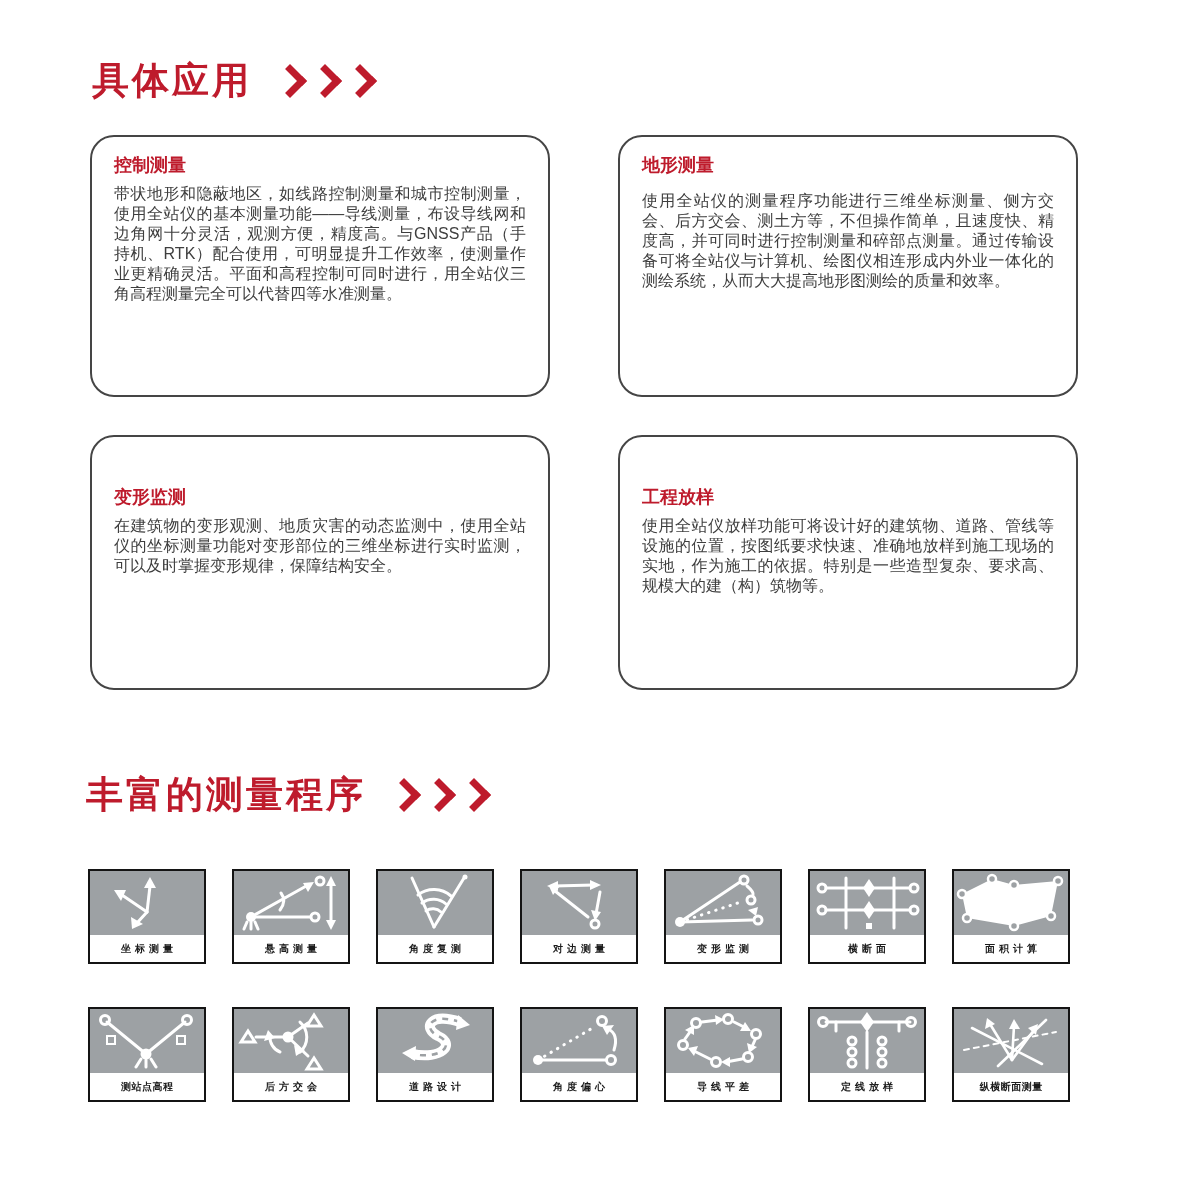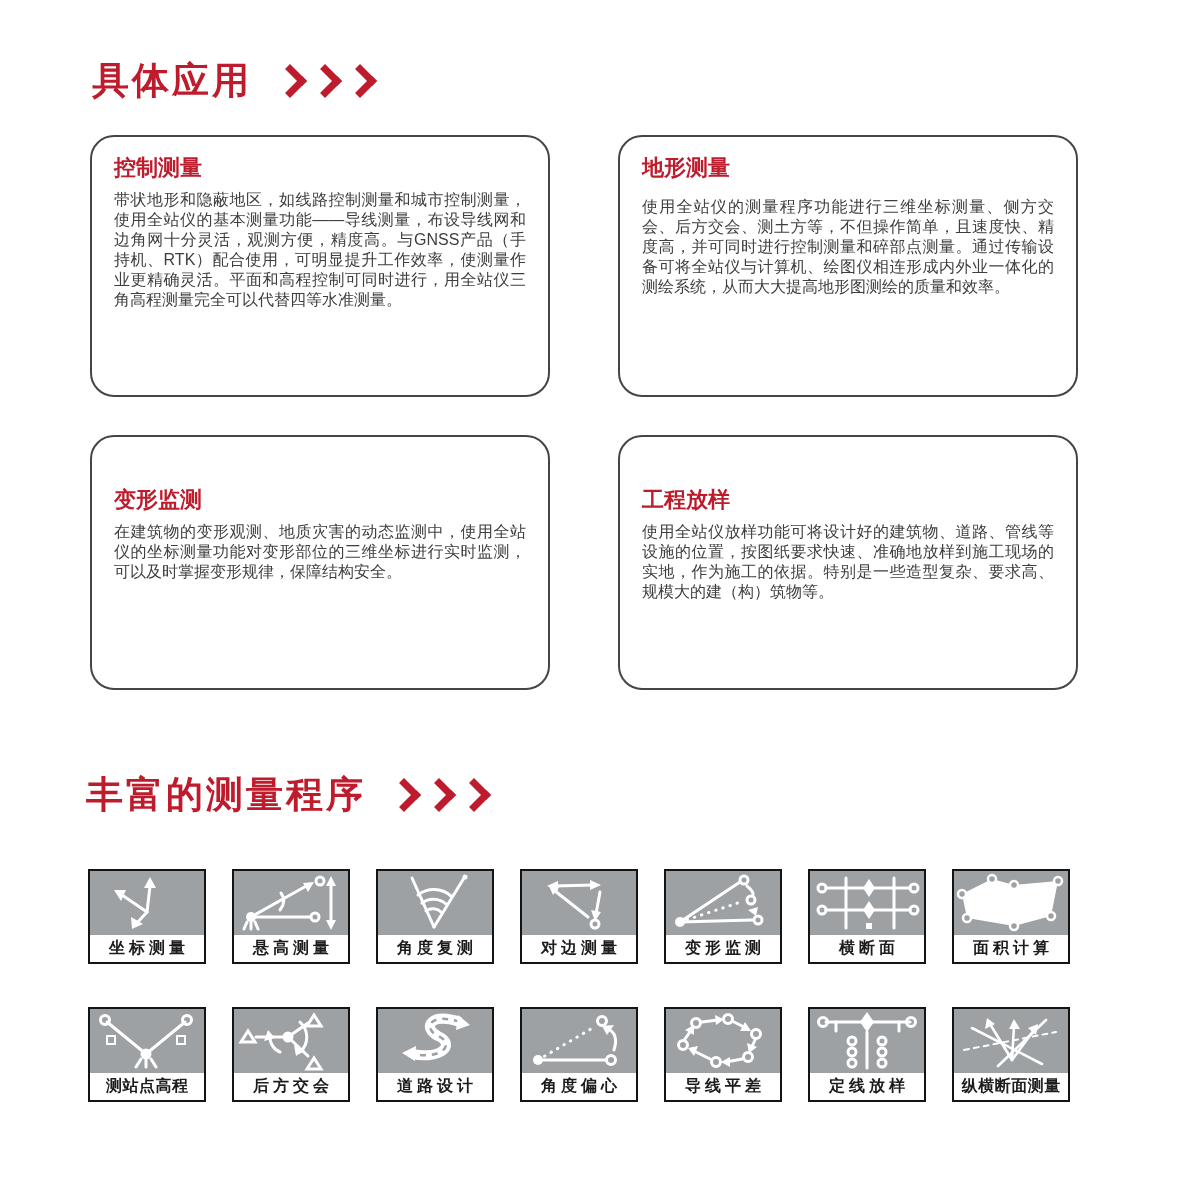--- a/index.html
+++ b/index.html
@@ -32,21 +32,21 @@
   .card{
     position:absolute;width:460px;box-sizing:border-box;
     border:2px solid var(--border-dark);border-radius:24px;
     padding:16px 22px;background:#fff;
   }
   .card.r1{top:135px;height:262px;}
   .card.r2{top:435px;height:255px;padding-top:48px;}
   .card.left{left:90px;}
   .card.right{left:618px;}
   .card h2{
-    margin:0 0 7px 0;font-size:22px;font-weight:700;color:var(--red);
+    margin:0 0 7px 0;font-size:18px;font-weight:700;color:var(--red);
   }
   .card p{
     margin:0;font-size:16px;line-height:20px;color:var(--ink);
     text-align:justify;
   }
   .card.right.r1 p{margin-top:14px;}
   
   .tile-row{position:absolute;left:88px;display:flex;gap:26px;}
   #tiles-row1{top:869px;}
   #tiles-row2{top:1007px;}
@@ -55,21 +55,21 @@
     border:2px solid #141414;background:#fff;
     display:flex;flex-direction:column;
   }
   .tile .pic{
     height:64px;background:var(--tile-gray);
     display:flex;align-items:center;justify-content:center;overflow:hidden;
   }
   .tile .pic svg{display:block;}
   .tile .lbl{
     flex:1;display:flex;align-items:center;justify-content:center;
-    font-size:16px;font-weight:700;color:#1c1c1c;
+    font-size:10px;font-weight:700;color:#1c1c1c;
     letter-spacing:4px;text-indent:4px;white-space:nowrap;
   }
   .tile .lbl.tight{letter-spacing:0.5px;text-indent:0.5px;}
 </style>
 </head>
 <body>
 
 <div class="sec-title" id="title-apps">
   <span class="txt">具体应用</span>
   <span class="chevrons">

